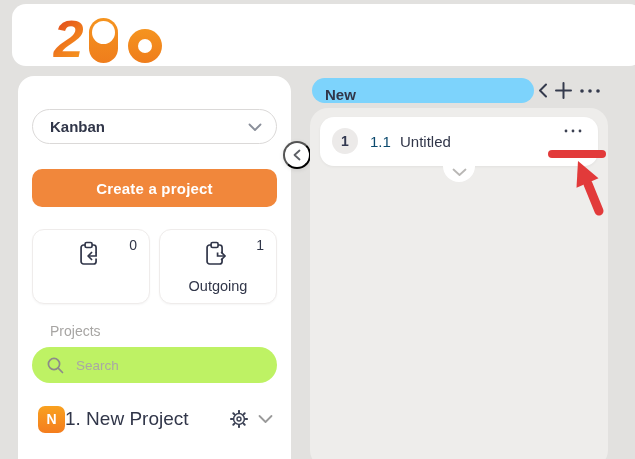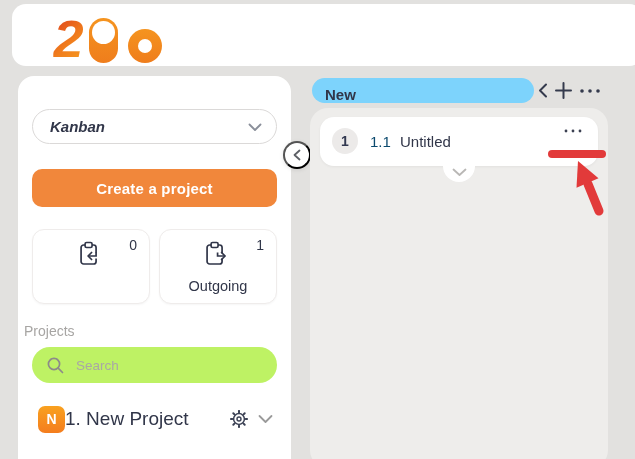--- a/index.html
+++ b/index.html
@@ -43,36 +43,36 @@
   .sidebar {
     position:absolute; left:18px; top:76px; width:273px; height:400px;
     background:#ffffff; border-radius:16px;
   }
   .view-selector {
     position:absolute; left:14px; top:33px; width:245px; height:35px;
     border:1px solid #dbd9d8; border-radius:18px;
     display:flex; align-items:center; justify-content:space-between;
     padding:0 14px 0 17px; cursor:pointer;
   }
-  .view-selector-label { font-size:15px; font-weight:600; color:#313649;font-style:italic; }
+  .view-selector-label { font-size:15px; font-weight:600; color:#313649; }
   .create-btn {
     position:absolute; left:14px; top:93px; width:245px; height:38px;
     background:#f1873b; border:none; border-radius:10px; cursor:pointer;
     color:#ffffff; font-size:15px; font-weight:600; font-family:inherit; letter-spacing:.2px;
   }
   .inbox-row { position:absolute; left:14px; top:153px; width:245px; display:flex; gap:9px; }
   .inbox-card {
     position:relative; width:118px; height:75px; background:#ffffff;
     border:1px solid #efeceb; border-radius:12px; cursor:pointer;
     box-shadow:0 1px 2px rgba(0,0,0,0.04);
   }
   .inbox-count { position:absolute; top:7px; right:12px; font-size:14px; color:#313649; }
   .inbox-icon { position:absolute; top:11px; left:50%; transform:translateX(-58%); }
   .inbox-label { position:absolute; bottom:9px; width:100%; text-align:center; font-size:14.5px; color:#313649; }
-  .projects-heading { position:absolute; left:6px; top:247px; font-size:14px; color:#a7a5a3; }
+  .projects-heading { position:absolute; left:32px; top:247px; font-size:14px; color:#a7a5a3; }
   .search-box {
     position:absolute; left:14px; top:271px; width:245px; height:36px;
     background:#bef264; border-radius:18px; display:flex; align-items:center; padding-left:14px;
   }
   .search-input {
     flex:1; border:none; outline:none; background:transparent; margin-left:11px;
     font-size:13.5px; font-family:inherit; color:#313649;
   }
   .search-input::placeholder { color:#a9a7a5; }
   .project-row {

